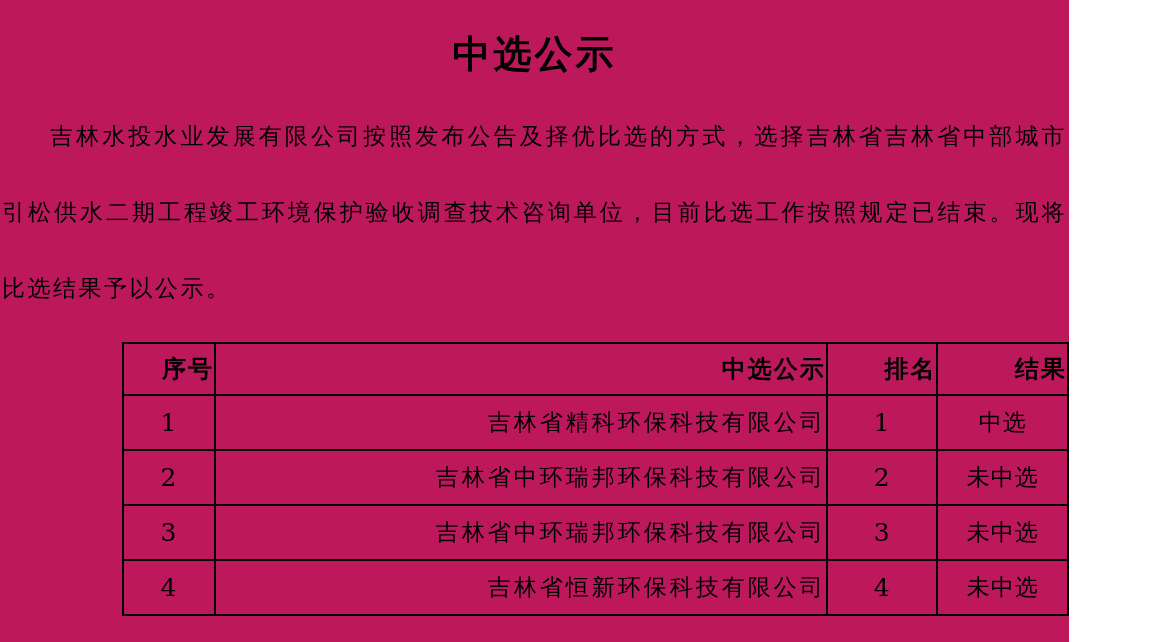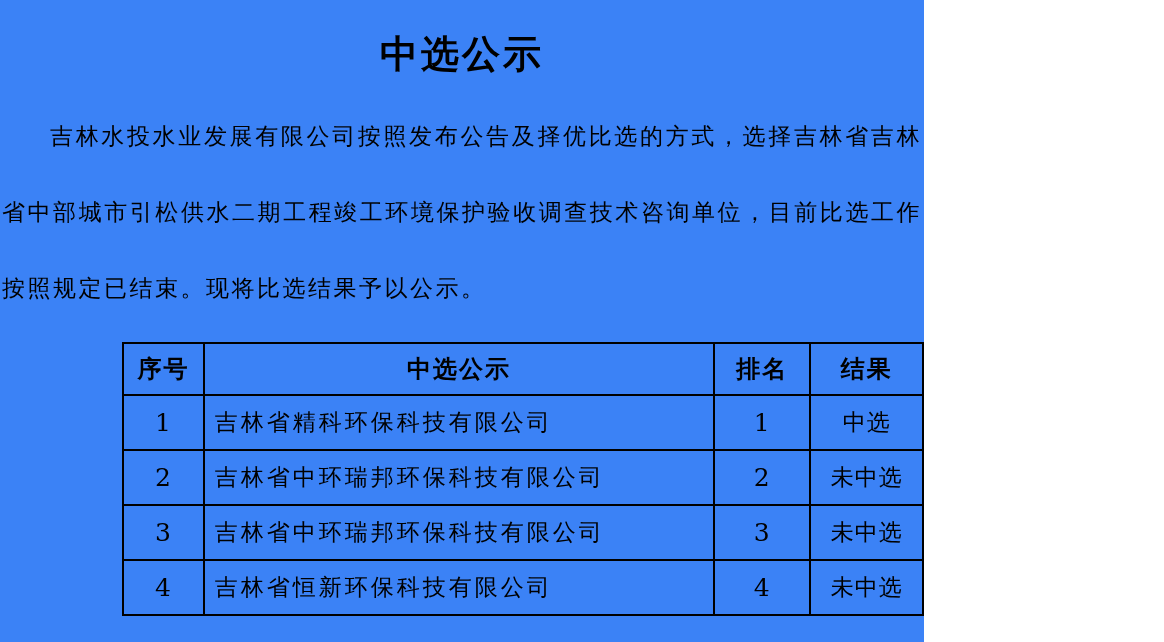--- a/index.html
+++ b/index.html
@@ -4,23 +4,23 @@
 <style>
   html, body {
     margin: 0;
     padding: 0;
     background: #ffffff;
     color: #000000;
     font-family: "DejaVu Serif", "Liberation Serif", serif;
   }
   .page {
     position: relative;
-    width: 924px;
+    width: 1069px;
     height: 642px;
-    background: #3b82f6;
+    background: #be185d;
     overflow: hidden;
   }
   .doc-title {
     margin: 0;
     padding-top: 30px;
     text-align: center;
     font-size: 38px;
     font-weight: bold;
     letter-spacing: 3px;
     line-height: 48px;
@@ -41,33 +41,33 @@
   }
   .results-table th,
   .results-table td {
     border: 2px solid #000000;
     padding: 0;
   }
   .results-table th {
     height: 50px;
     font-size: 24px;
     font-weight: bold;
-    text-align: center;
+    text-align: right;
     letter-spacing: 2px;
     margin-top: 32px;
   }
   .results-table td {
     height: 53px;
     font-size: 23px;
     text-align: center;
     letter-spacing: 1px;
   }
   .results-table td.cell-company {
-    text-align: left;
-    padding-left: 10px;
+    text-align: right;
+    padding-left: 45px;
     letter-spacing: 3px;
   }
   .results-table td.cell-no,
   .results-table td.cell-rank {
     font-size: 25px;
   }
   .doc-footer {
     margin: 0;
     margin-top: 42px;
     text-align: center;

